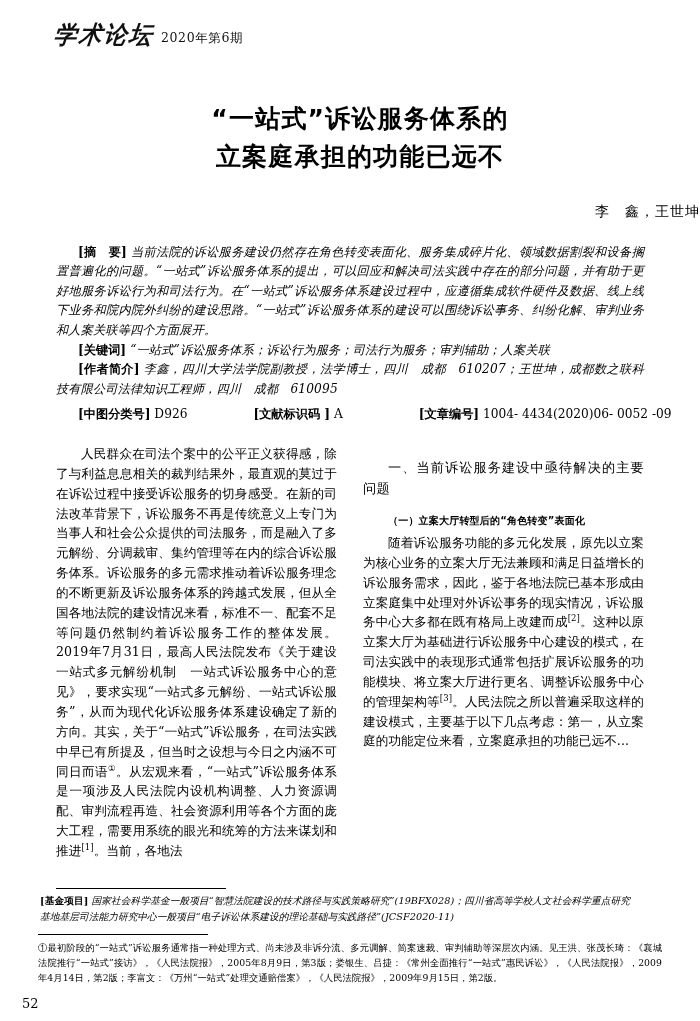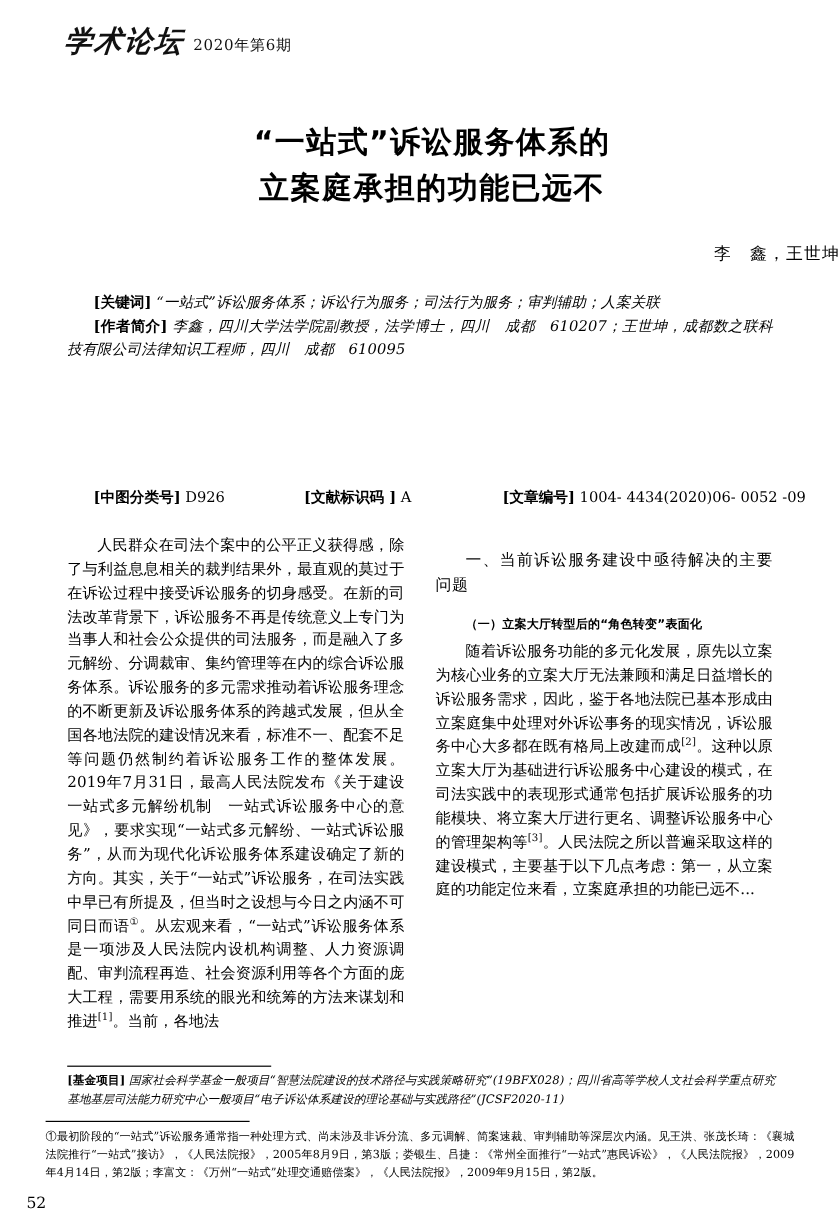--- a/index.html
+++ b/index.html
@@ -175,21 +175,21 @@
   .rule {
     position: absolute;
     height: 0;
     border-top: 1px solid #000;
   }
   .rule-fund { left: 56px; top: 888px; width: 170px; }
   .rule-note { left: 38px; top: 934px; width: 170px; }
 
   .fund-block {
     position: absolute;
-    left: 56px; top: 893px;
+    left: 40px; top: 893px;
     width: 590px;
     font-size: 9.7px;
     line-height: 15.6px;
     font-family: "DejaVu Serif", "Liberation Serif", serif;
     text-align: justify;
     text-justify: inter-ideograph;
     font-style: italic;
     letter-spacing: 0.05px;
   }
   .fund-block .lbl { font-weight: 700; font-style: normal; }
@@ -226,20 +226,21 @@
   </div>
 
   <div class="title-block">
     <div class="title-line">“一站式”诉讼服务体系的</div>
     <div class="title-line">立案庭承担的功能已远不</div>
   </div>
 
   <div class="authors">李　鑫，王世坤</div>
 
   <div class="meta-block">
+    <p class="meta-para"><span class="lbl">[摘　要]</span> <span>当前法院的诉讼服务建设仍然存在角色转变表面化、服务集成碎片化、领域数据割裂和设备搁置普遍化的问题。“一站式”诉讼服务体系的提出，可以回应和解决司法实践中存在的部分问题，并有助于更好地服务诉讼行为和司法行为。在“一站式”诉讼服务体系建设过程中，应遵循集成软件硬件及数据、线上线下业务和院内院外纠纷的建设思路。“一站式”诉讼服务体系的建设可以围绕诉讼事务、纠纷化解、审判业务和人案关联等四个方面展开。</span></p>
     <p class="meta-para no-indent"><span class="lbl">[关键词]</span> <span>“一站式”诉讼服务体系；诉讼行为服务；司法行为服务；审判辅助；人案关联</span></p>
     <p class="meta-para no-indent"><span class="lbl">[作者简介]</span> <span>李鑫，四川大学法学院副教授，法学博士，四川　成都　610207；王世坤，成都数之联科技有限公司法律知识工程师，四川　成都　610095</span></p>
   </div>
 
   <div class="codes-row">
     <span class="slot a"><span class="lbl">[中图分类号]</span> <span class="val">D926</span></span>
     <span class="slot b"><span class="lbl">[文献标识码 ]</span> <span class="val">A</span></span>
     <span class="slot c"><span class="lbl">[文章编号]</span> <span class="val">1004- 4434(2020)06- 0052 -09</span></span>
   </div>
 

